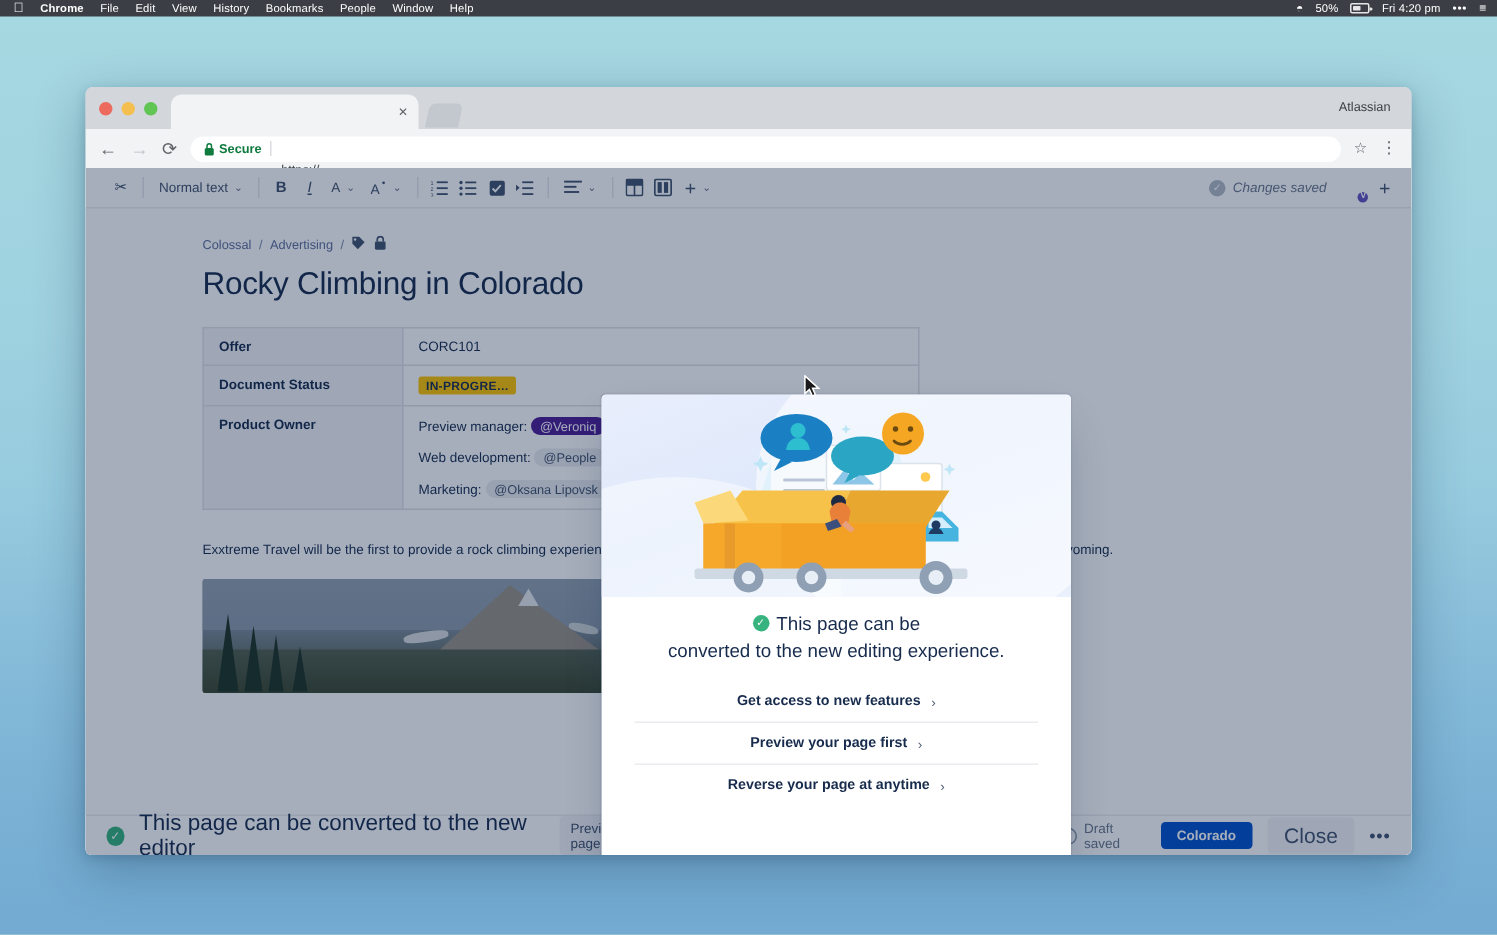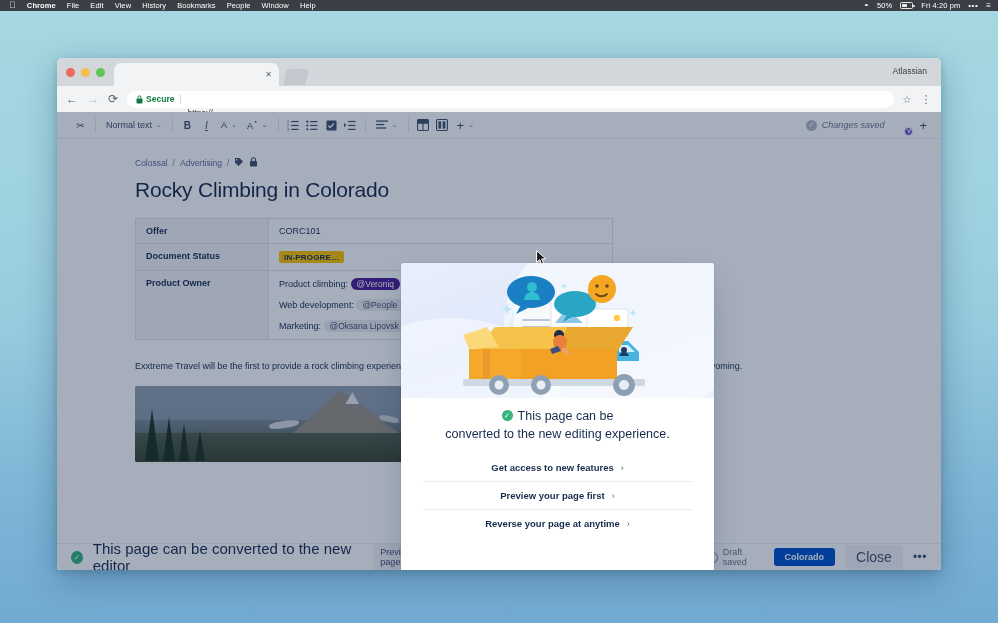--- a/index.html
+++ b/index.html
@@ -447,21 +447,21 @@
         <tr>
           <td class="keycell">Document Status</td>
           <td>
             <span class="badge-prog">IN-PROGRE…</span>
           </td>
         </tr>
         <tr>
           <td class="keycell">Product Owner</td>
           <td>
             <div class="owner-row">
-              <span>Product climbing:</span>
+              <span>Preview manager:</span>
               <span class="mention sel">@Veroniq</span>
             </div>
             <div class="owner-row">
               <span>Web development:</span>
               <span class="mention gray">@People</span>
             </div>
             <div class="owner-row">
               <span>Marketing:</span>
               <span class="mention gray">@Oksana Lipovsk</span>
             </div>

